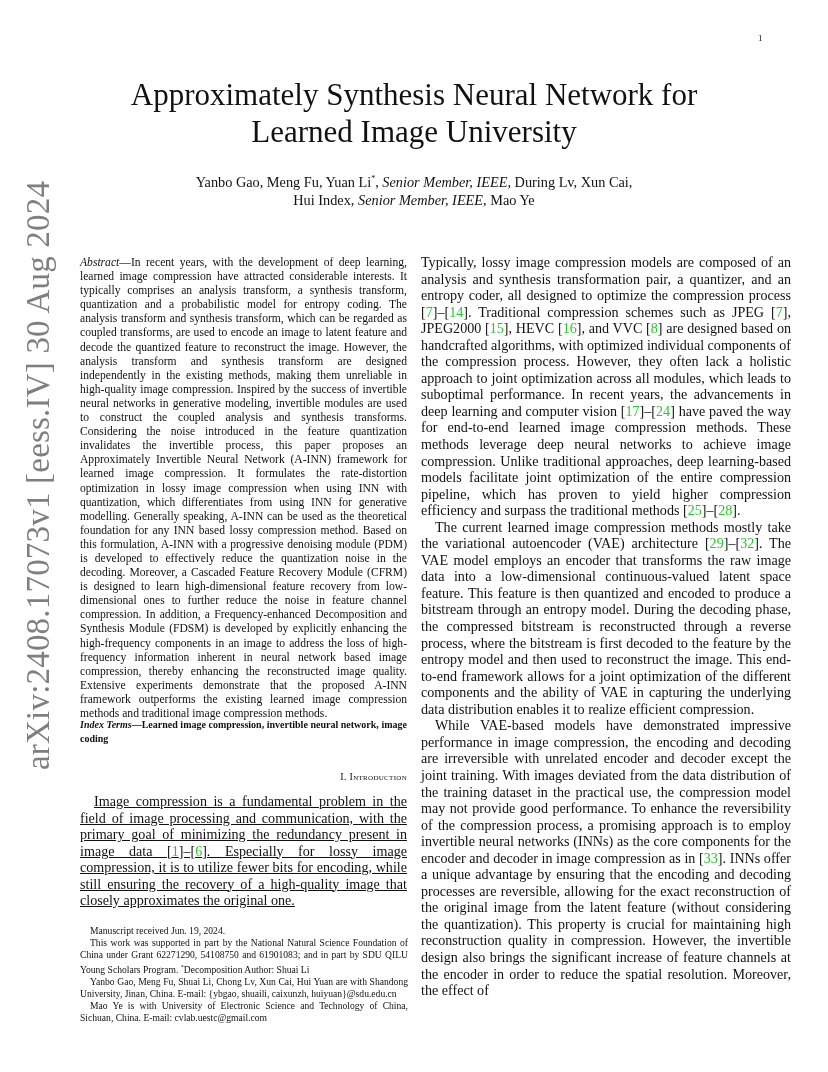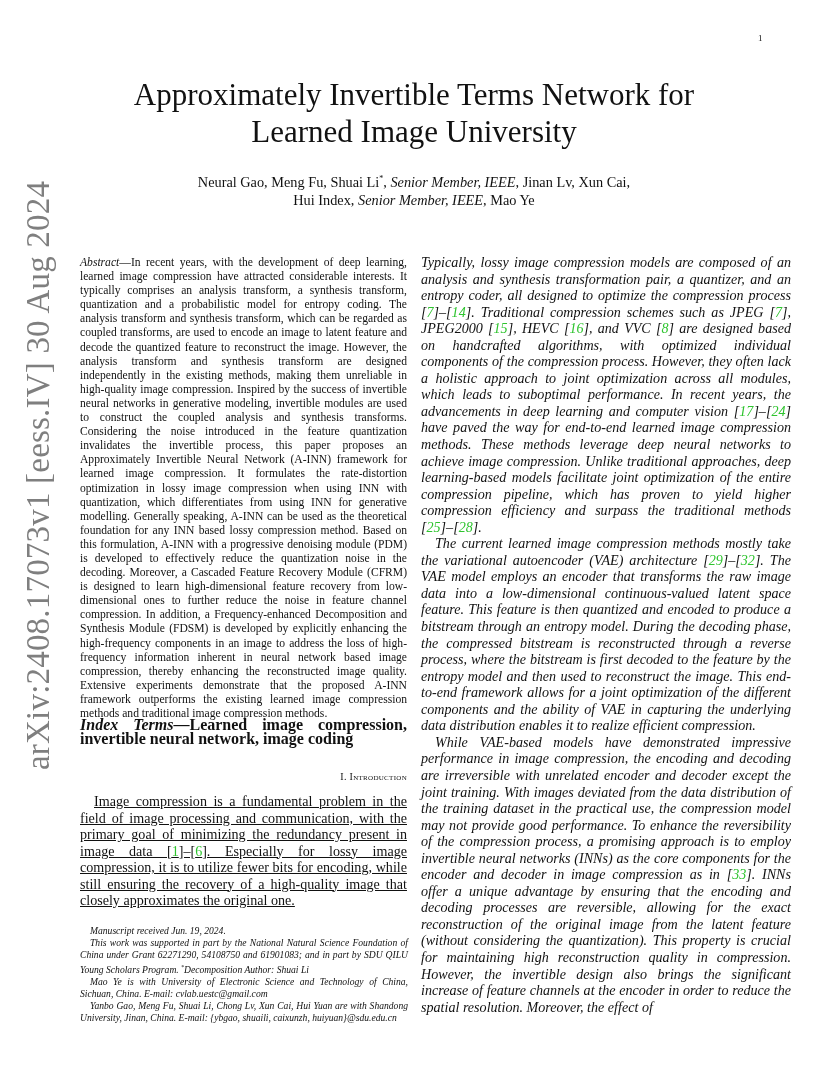--- a/index.html
+++ b/index.html
@@ -13,69 +13,69 @@
            font-size: 31px; line-height: 37px; font-weight: normal; margin: 0; }
   .authors { position: absolute; top: 170px; left: 100px; width: 628px; text-align: center;
              font-size: 14.3px; line-height: 18px; }
   .authors i { font-style: italic; }
   .authors sup { font-size: 8px; }
   .col { position: absolute; text-align: justify; }
   .col-left { left: 80px; width: 327px; }
   .col-right { left: 421px; width: 370px; }
   .abstract { top: 256px; font-size: 11.6px; line-height: 14.1px; font-weight: normal; }
   .abstract .lead, .index-terms .lead { font-style: italic; }
-  .index-terms { top: 718px; font-size: 16px; line-height: 14.1px; font-weight: bold; }
+  .index-terms { top: 718px; font-size: 10px; line-height: 14.1px; font-weight: bold; }
   .section-heading { position: absolute; top: 771px; left: 80px; width: 327px; text-align: right;
                      font-size: 10px; font-variant: small-caps; letter-spacing: 0.3px; }
   .intro-left { top: 793px; font-size: 14.1px; line-height: 16.5px; text-indent: 14px; text-decoration: underline; }
   .footnotes { position: absolute; top: 925px; left: 80px; width: 328px; font-size: 9.6px;
                line-height: 12px; text-align: justify; }
   .footnotes p { margin: 0; text-indent: 10px; }
   .footnotes sup { font-size: 6px; }
   .right-text { top: 254px; font-size: 14.1px; line-height: 16.55px; }
   .right-text p { margin: 0; text-indent: 14px; }
   .right-text p.first { text-indent: 0; }
   .cite { color: #2ec42e; }
-  p { margin: 0; font-style: italic; }
+  p { margin: 0; }
 </style>
 </head>
 <body>
 
 <div class="page-number">1</div>
 
 <div class="arxiv-stamp">arXiv:2408.17073v1  [eess.IV]  30 Aug 2024</div>
 
 <h1 class="title">
-  <span>Approximately Invertible Terms Network for</span><br>
+  <span>Approximately Synthesis Neural Network for</span><br>
   <span>Learned Image University</span>
 </h1>
 
 <div class="authors">
-  <span>Neural Gao, Meng Fu, Shuai Li</span><sup>*</sup><span>, </span><i>Senior Member, IEEE</i><span>, Jinan Lv, Xun Cai,</span><br>
+  <span>Yanbo Gao, Meng Fu, Yuan Li</span><sup>*</sup><span>, </span><i>Senior Member, IEEE</i><span>, During Lv, Xun Cai,</span><br>
   <span>Hui Index, </span><i>Senior Member, IEEE</i><span>, Mao Ye</span>
 </div>
 
 <div class="col col-left abstract">
   <span class="lead">Abstract</span><span>—In recent years, with the development of deep learning, learned image compression have attracted considerable interests. It typically comprises an analysis transform, a synthesis transform, quantization and a probabilistic model for entropy coding. The analysis transform and synthesis transform, which can be regarded as coupled transforms, are used to encode an image to latent feature and decode the quantized feature to reconstruct the image. However, the analysis transform and synthesis transform are designed independently in the existing methods, making them unreliable in high-quality image compression. Inspired by the success of invertible neural networks in generative modeling, invertible modules are used to construct the coupled analysis and synthesis transforms. Considering the noise introduced in the feature quantization invalidates the invertible process, this paper proposes an Approximately Invertible Neural Network (A-INN) framework for learned image compression. It formulates the rate-distortion optimization in lossy image compression when using INN with quantization, which differentiates from using INN for generative modelling. Generally speaking, A-INN can be used as the theoretical foundation for any INN based lossy compression method. Based on this formulation, A-INN with a progressive denoising module (PDM) is developed to effectively reduce the quantization noise in the decoding. Moreover, a Cascaded Feature Recovery Module (CFRM) is designed to learn high-dimensional feature recovery from low-dimensional ones to further reduce the noise in feature channel compression. In addition, a Frequency-enhanced Decomposition and Synthesis Module (FDSM) is developed by explicitly enhancing the high-frequency components in an image to address the loss of high-frequency information inherent in neural network based image compression, thereby enhancing the reconstructed image quality. Extensive experiments demonstrate that the proposed A-INN framework outperforms the existing learned image compression methods and traditional image compression methods.</span>
 </div>
 
 <div class="col col-left index-terms">
   <span class="lead">Index Terms</span><span>—Learned image compression, invertible neural network, image coding</span>
 </div>
 
 <div class="section-heading">I. Introduction</div>
 
 <div class="col col-left intro-left">
   <span>Image compression is a fundamental problem in the field of image processing and communication, with the primary goal of minimizing the redundancy present in image data [</span><a class="cite">1</a><span>]–[</span><a class="cite">6</a><span>]. Especially for lossy image compression, it is to utilize fewer bits for encoding, while still ensuring the recovery of a high-quality image that closely approximates the original one.</span>
 </div>
 
 <div class="footnotes">
   <p>Manuscript received Jun. 19, 2024.</p>
   <p><span>This work was supported in part by the National Natural Science Foundation of China under Grant 62271290, 54108750 and 61901083; and in part by SDU QILU Young Scholars Program. </span><sup>*</sup><span>Decomposition Author: Shuai Li</span></p>
+  <p>Yanbo Gao, Meng Fu, Shuai Li, Chong Lv, Xun Cai, Hui Yuan are with Shandong University, Jinan, China. E-mail: {ybgao, shuaili, caixunzh, huiyuan}@sdu.edu.cn</p>
   <p>Mao Ye is with University of Electronic Science and Technology of China, Sichuan, China. E-mail: cvlab.uestc@gmail.com</p>
-  <p>Yanbo Gao, Meng Fu, Shuai Li, Chong Lv, Xun Cai, Hui Yuan are with Shandong University, Jinan, China. E-mail: {ybgao, shuaili, caixunzh, huiyuan}@sdu.edu.cn</p>
 </div>
 
 <div class="col col-right right-text">
   <p class="first"><span>Typically, lossy image compression models are composed of an analysis and synthesis transformation pair, a quantizer, and an entropy coder, all designed to optimize the compression process [</span><a class="cite">7</a><span>]–[</span><a class="cite">14</a><span>]. Traditional compression schemes such as JPEG [</span><a class="cite">7</a><span>], JPEG2000 [</span><a class="cite">15</a><span>], HEVC [</span><a class="cite">16</a><span>], and VVC [</span><a class="cite">8</a><span>] are designed based on handcrafted algorithms, with optimized individual components of the compression process. However, they often lack a holistic approach to joint optimization across all modules, which leads to suboptimal performance. In recent years, the advancements in deep learning and computer vision [</span><a class="cite">17</a><span>]–[</span><a class="cite">24</a><span>] have paved the way for end-to-end learned image compression methods. These methods leverage deep neural networks to achieve image compression. Unlike traditional approaches, deep learning-based models facilitate joint optimization of the entire compression pipeline, which has proven to yield higher compression efficiency and surpass the traditional methods [</span><a class="cite">25</a><span>]–[</span><a class="cite">28</a><span>].</span></p>
   <p><span>The current learned image compression methods mostly take the variational autoencoder (VAE) architecture [</span><a class="cite">29</a><span>]–[</span><a class="cite">32</a><span>]. The VAE model employs an encoder that transforms the raw image data into a low-dimensional continuous-valued latent space feature. This feature is then quantized and encoded to produce a bitstream through an entropy model. During the decoding phase, the compressed bitstream is reconstructed through a reverse process, where the bitstream is first decoded to the feature by the entropy model and then used to reconstruct the image. This end-to-end framework allows for a joint optimization of the different components and the ability of VAE in capturing the underlying data distribution enables it to realize efficient compression.</span></p>
   <p><span>While VAE-based models have demonstrated impressive performance in image compression, the encoding and decoding are irreversible with unrelated encoder and decoder except the joint training. With images deviated from the data distribution of the training dataset in the practical use, the compression model may not provide good performance. To enhance the reversibility of the compression process, a promising approach is to employ invertible neural networks (INNs) as the core components for the encoder and decoder in image compression as in [</span><a class="cite">33</a><span>]. INNs offer a unique advantage by ensuring that the encoding and decoding processes are reversible, allowing for the exact reconstruction of the original image from the latent feature (without considering the quantization). This property is crucial for maintaining high reconstruction quality in compression. However, the invertible design also brings the significant increase of feature channels at the encoder in order to reduce the spatial resolution. Moreover, the effect of</span></p>
 </div>
 
 </body></html>

